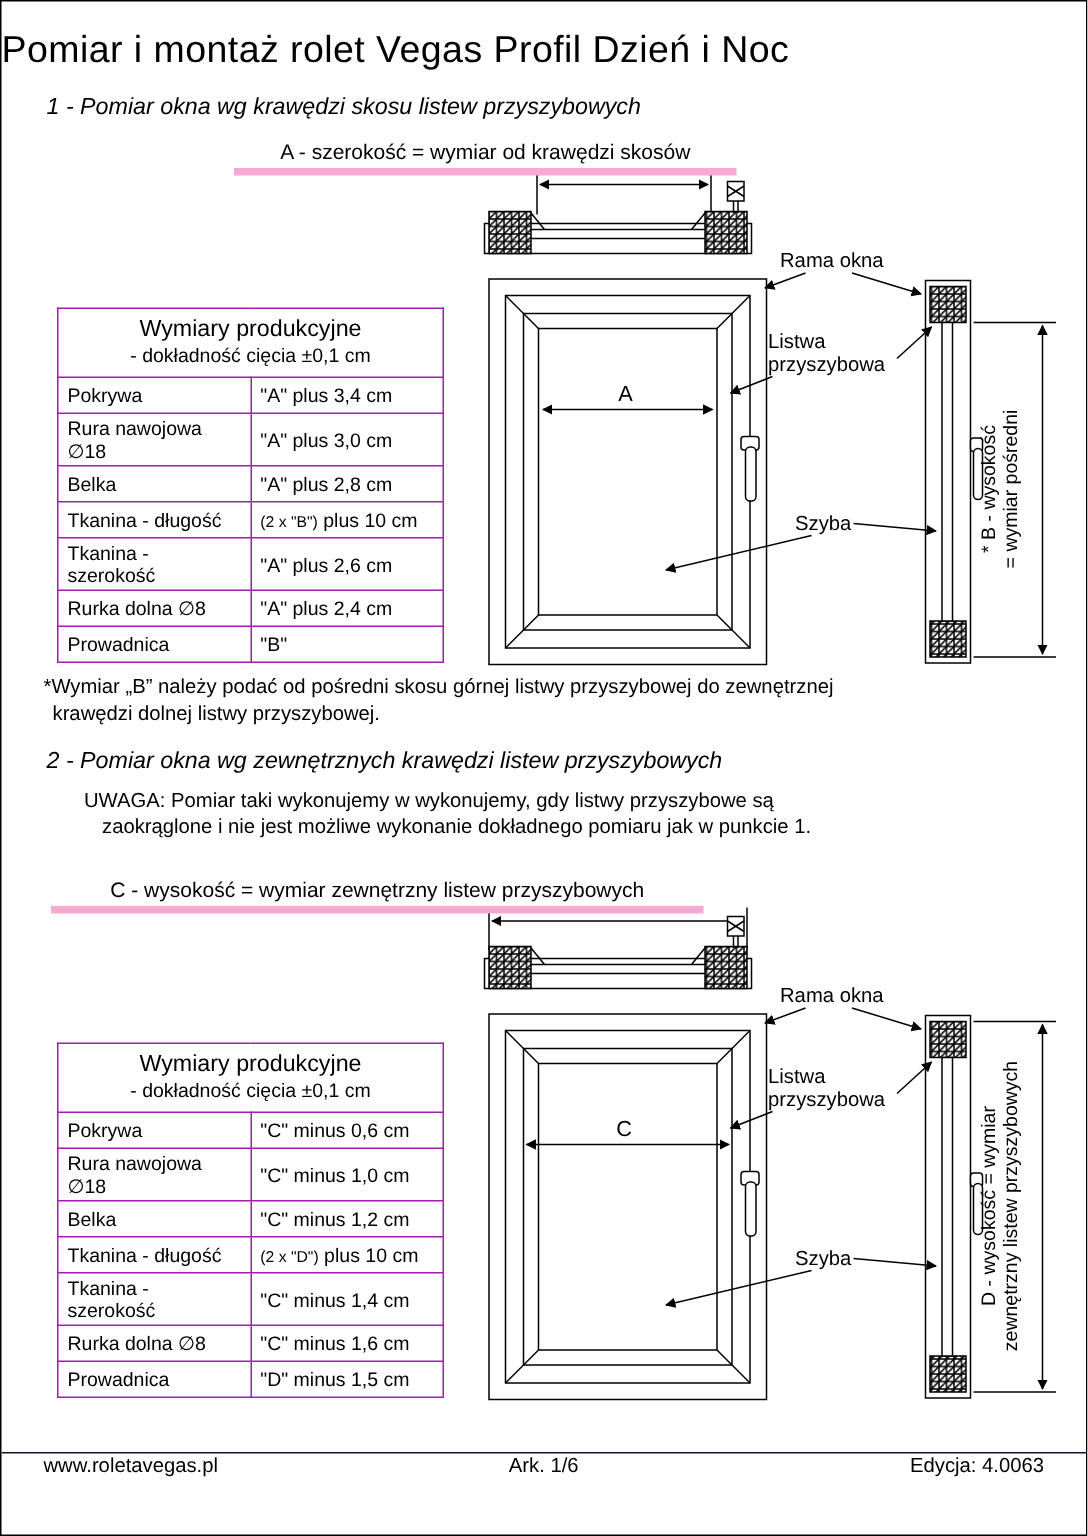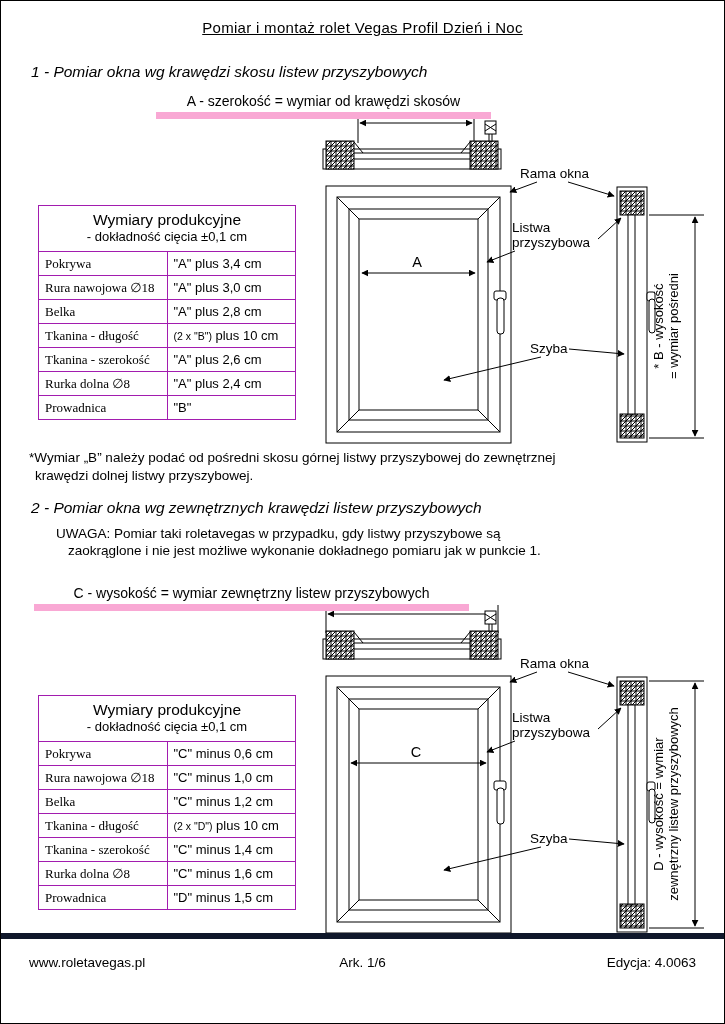--- a/index.html
+++ b/index.html
@@ -1,48 +1,48 @@
 <!DOCTYPE html>
 <html><head>
 <meta charset="utf-8">
 <style>
   * { margin:0; padding:0; box-sizing:border-box; }
   html,body { background:#fff; font-family:"Liberation Sans", sans-serif; color:#000; }
   .page { position:relative; width:725px; height:1024px; background:#fff; border:1px solid #000; overflow:hidden; }
   .abs { position:absolute; }
-  .title { top:18px; left:0; width:100%; text-align:center; font-size:15px; letter-spacing:.3px;text-decoration:underline; }
+  .title { top:18px; left:0; width:100%; font-size:25px; letter-spacing:.3px; }
   .sec-heading { font-size:15.5px;font-style:italic; }
   .h1 { left:30px; top:62px; }
   .h2 { left:30px; top:498px; }
-  .dim-label { font-size:14px; text-align:center; border-bottom:7px solid #f9a8d4; padding-bottom:3px; }
+  .dim-label { font-size:14px; text-align:center; border-bottom:5px solid #f9a8d4; padding-bottom:3px; }
   .dim-a { left:155px; top:92px; width:335px; }
   .dim-c { left:33px; top:584px; width:435px; }
   .footnote { left:28px; top:448px; font-size:13.5px; line-height:18px; }
   .footnote .l2 { padding-left:6px; }
   .uwaga { left:55px; top:524px; font-size:13.5px; line-height:17px; }
   .uwaga .l2 { padding-left:12px; }
   .drawing-svg { left:0; top:0; width:725px; height:1024px; }
   svg line { stroke:#000; stroke-width:1; }
   svg rect { stroke:#000; stroke-width:1; fill:#fff; }
   svg rect.h { fill:url(#hatch); }
   svg text { font-family:"Liberation Sans", sans-serif; fill:#000; }
   svg text.lbl { font-size:13.5px; }
   svg text.dimletter { font-size:14.5px; }
   svg text.vert { font-size:13px; }
   .spec-table { position:absolute; width:258px; border-collapse:collapse; background:#fff; table-layout:fixed; }
   .spec-table th, .spec-table td { border:1px solid #a21caf; font-weight:normal; vertical-align:middle; }
   .spec-table th { padding:5px 4px 7px; }
   .th-title { font-size:15.5px; text-align:center; }
   .th-sub { font-size:13px; }
   .spec-table td { font-size:13px; padding:2px 6px; height:24px; }
-  .spec-table td.name { width:136px;font-family:Liberation Serif, serif; }
+  .spec-table td.name { width:136px; }
   .spec-table td.val .val-small { font-size:10.5px; }
   .t1 { left:37px; top:204px; }
   .t2 { left:37px; top:694px; }
-  .footer { position:absolute; left:0; right:0; top:932px; height:37px; border-top:6px solid #0f172a; display:flex; align-items:flex-end; padding:0 28px; font-size:13.5px; }
+  .footer { position:absolute; left:0; right:0; top:967px; height:37px; border-top:1px solid #0f172a; display:flex; align-items:flex-start; padding:0 28px; font-size:13.5px; }
   .footer > div { flex:1; }
   .footer .c { text-align:center; }
   .footer .r { text-align:right; }
 </style>
 </head>
 <body>
 
 <div class="page">
 
   <svg class="abs drawing-svg" viewBox="0 0 725 1024" width="725" height="1024">
@@ -257,21 +257,21 @@
   </tbody>
     </table>
 
   <div class="abs footnote">
     <div class="l1">*Wymiar „B” należy podać od pośredni skosu górnej listwy przyszybowej do zewnętrznej</div>
     <div class="l2">krawędzi dolnej listwy przyszybowej.</div>
   </div>
 
   <div class="abs sec-heading h2">2 - Pomiar okna wg zewnętrznych krawędzi listew przyszybowych</div>
   <div class="abs uwaga">
-    <div class="l1">UWAGA: Pomiar taki roletavegas w przypadku, gdy listwy przyszybowe są</div>
+    <div class="l1">UWAGA: Pomiar taki wykonujemy w wykonujemy, gdy listwy przyszybowe są</div>
     <div class="l2">zaokrąglone i nie jest możliwe wykonanie dokładnego pomiaru jak w punkcie 1.</div>
   </div>
   <div class="abs dim-label dim-c">C - wysokość = wymiar zewnętrzny listew przyszybowych</div>
 
   <table class="spec-table t2">
     <tbody>
         <tr>
       <th colspan="2">
         <div class="th-title">Wymiary produkcyjne</div>
         <div class="th-sub">- dokładność cięcia ±0,1 cm</div>

